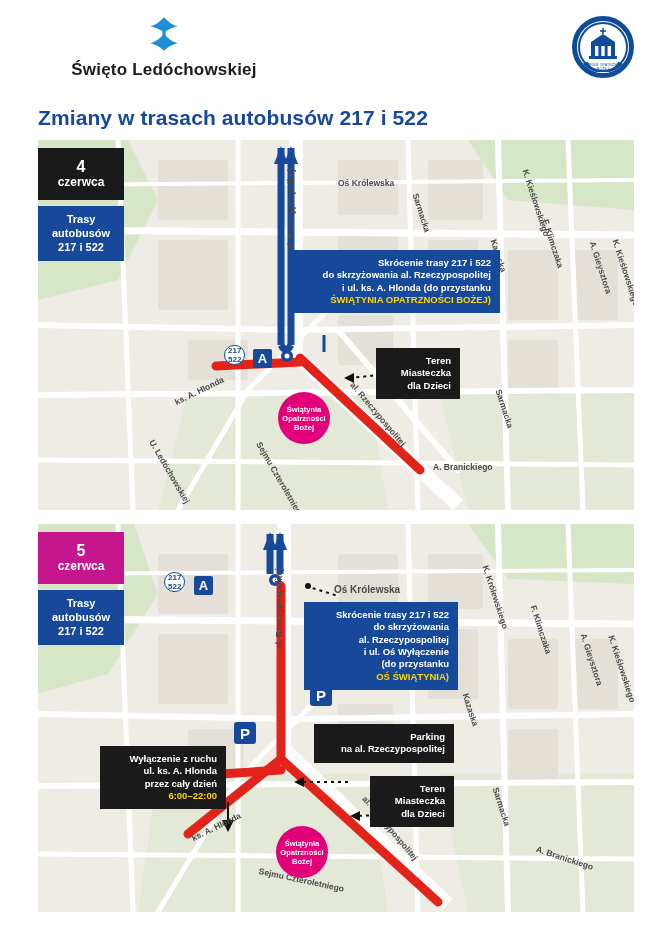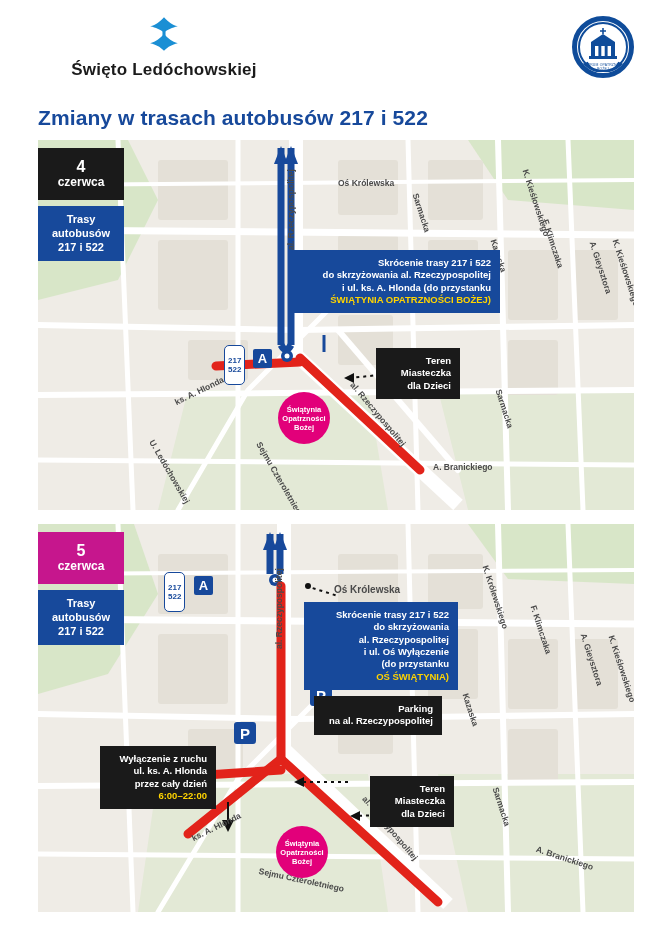--- a/index.html
+++ b/index.html
@@ -86,21 +86,21 @@
     position: absolute; color: #fff; padding: 7px 9px;
     font-size: 9.5px; font-weight: bold; line-height: 1.3; text-align: right;
   }
   .callout-blue { background: #17499b; }
   .callout-black { background: #1a1a1a; }
   .callout .hl { color: #ffd400; }
 
   
   .bus-plate {
     position: absolute; background: #fff; border: 1.5px solid #17499b;
-    border-radius: 5px; padding: 10px 3px; text-align: center;
+    border-radius: 10px; padding: 0 3px; text-align: center;
     font-size: 8px; font-weight: bold; color: #17499b; line-height: 1.15;
   }
   .stop-letter {
     position: absolute; background: #17499b; color: #fff;
     font-size: 13px; font-weight: bold; width: 19px; height: 19px;
     display: flex; align-items: center; justify-content: center;
     border-radius: 2px;
   }
   .park-badge {
     position: absolute; background: #17499b; color: #fff;
@@ -359,26 +359,26 @@
 
     <div class="callout callout-blue" style="left:266px; top:78px; width:154px;">
       <div>Skrócenie trasy 217 i 522</div>
       <div>do skrzyżowania</div>
       <div>al. Rzeczypospolitej</div>
       <div>i ul. Oś Wyłączenie</div>
       <div>(do przystanku</div>
       <div class="hl">OŚ ŚWIĄTYNIA)</div>
     </div>
 
-    <div class="callout callout-black" style="left:276px; top:172px; width:128px;">
+    <div class="callout callout-black" style="left:276px; top:200px; width:140px;">
       <div>Parking</div>
       <div>na al. Rzeczypospolitej</div>
     </div>
 
-    <div class="callout callout-black" style="left:62px; top:222px; width:116px;">
+    <div class="callout callout-black" style="left:62px; top:222px; width:126px;">
       <div>Wyłączenie z ruchu</div>
       <div>ul. ks. A. Hlonda</div>
       <div>przez cały dzień</div>
       <div class="hl">6:00–22:00</div>
     </div>
 
     <div class="callout callout-black" style="left:332px; top:252px; width:84px;">
       <div>Teren</div>
       <div>Miasteczka</div>
       <div>dla Dzieci</div>

